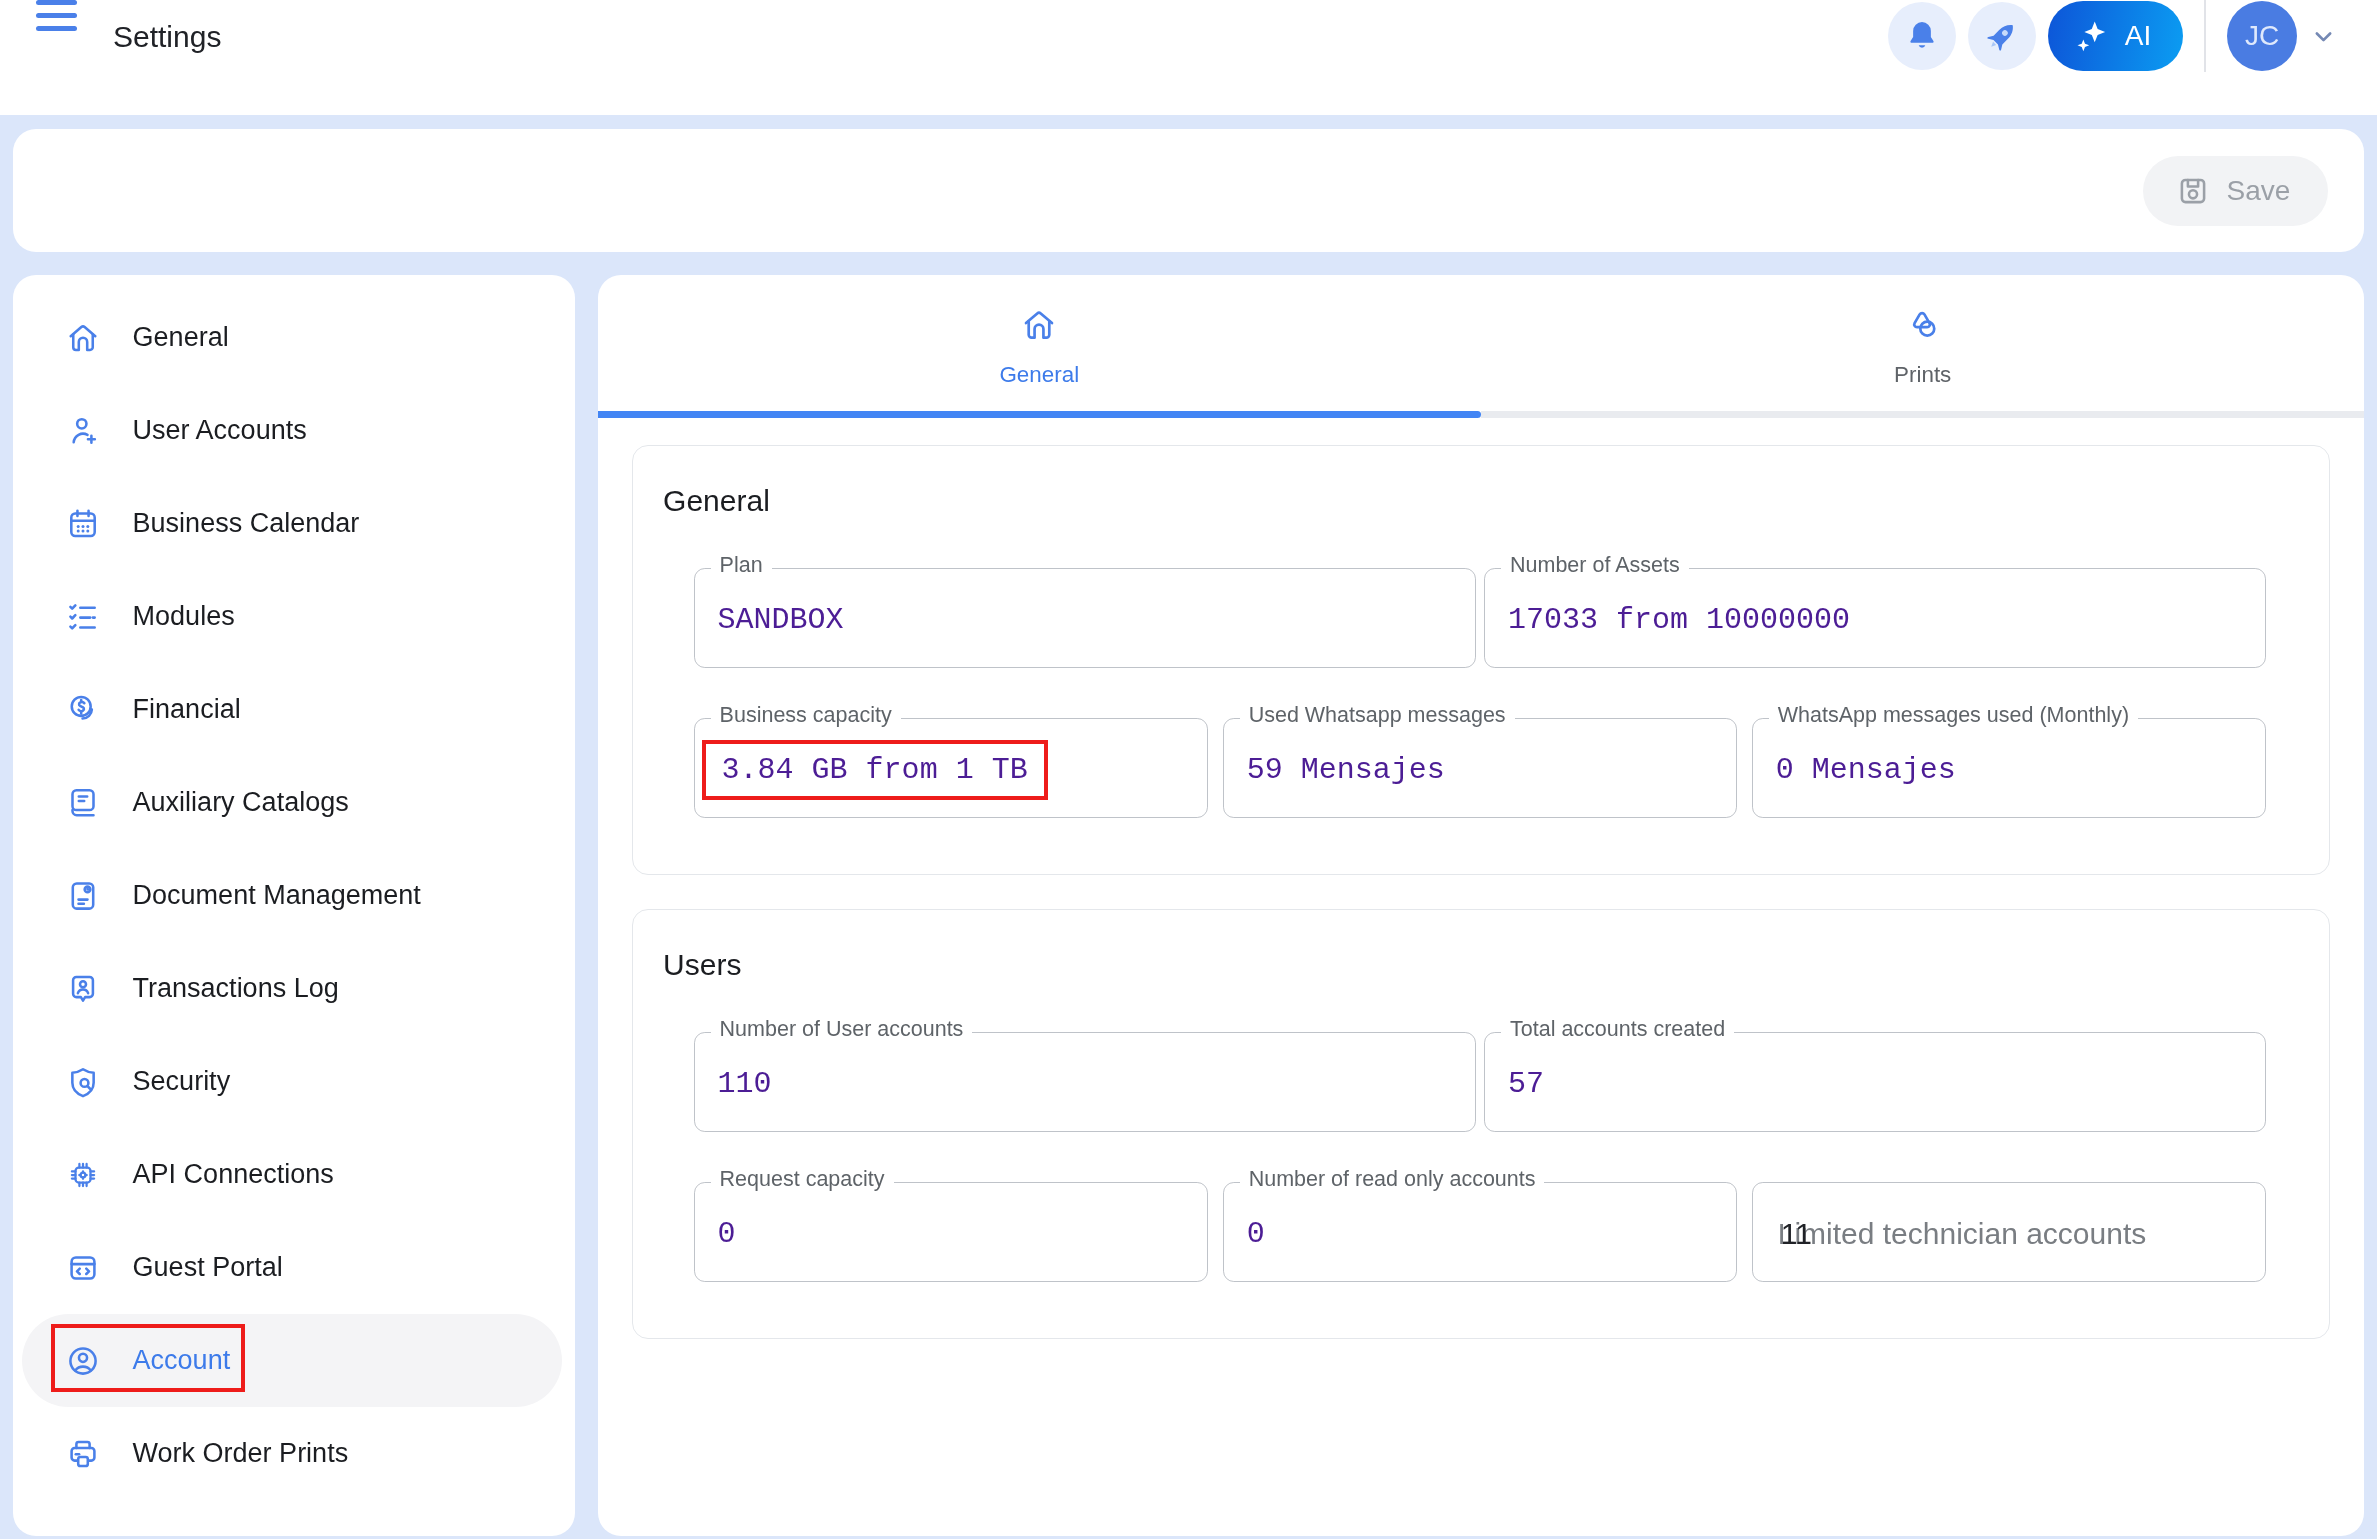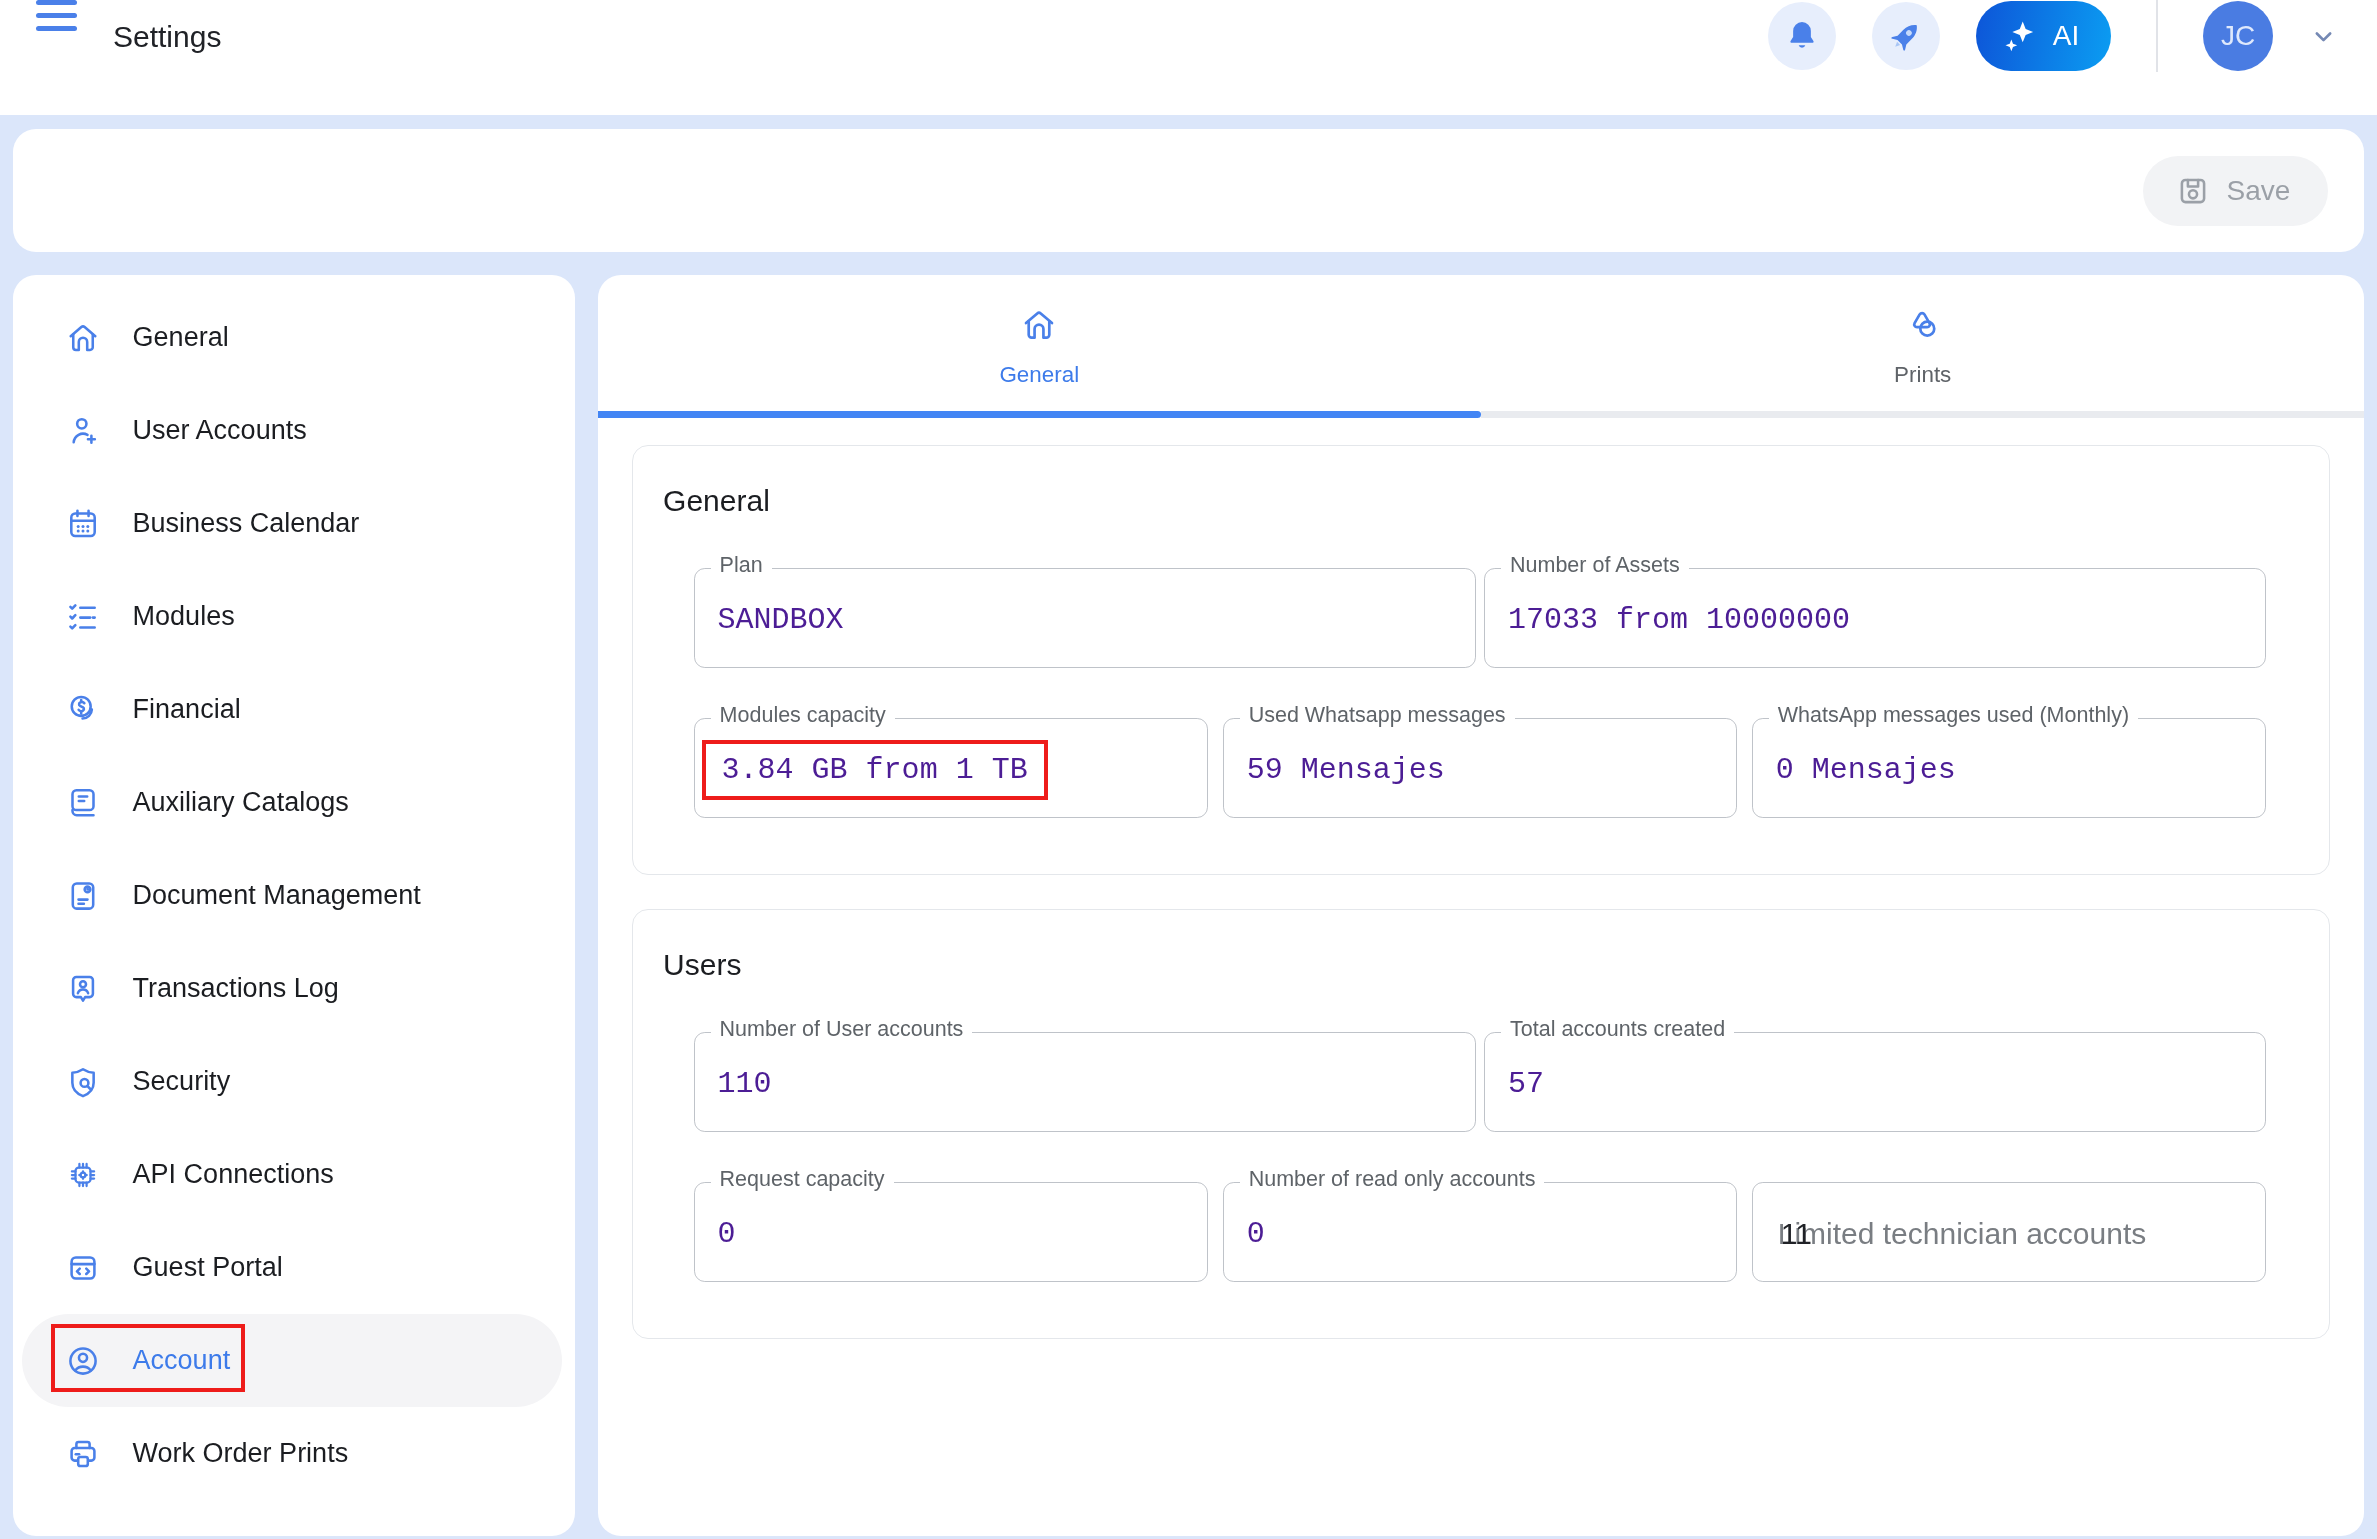--- a/index.html
+++ b/index.html
@@ -18,21 +18,21 @@
   }
   
   .header{
     height:115px;background:#fff;display:flex;align-items:flex-start;
     padding:0 39px 0 36px;
   }
   .hamburger{width:41px;height:30.5px;display:flex;flex-direction:column;justify-content:space-between;
     background:none;border:none;cursor:pointer;padding:0;}
   .hamburger span{display:block;height:4.5px;border-radius:2.7px;background:var(--accent-blue);}
   .app-title{font-size:30px;color:#202227;font-weight:400;margin-left:36px;}
-  .header-right{margin-left:auto;display:flex;align-items:center;gap:36px;}
+  .header-right{margin-left:auto;display:flex;align-items:center;gap:12px;}
   .chip{width:68px;height:68px;border-radius:50%;background:#e7eefc;border:none;cursor:pointer;
     display:flex;align-items:center;justify-content:center;color:var(--accent-blue);padding:0;}
   .chip svg{width:38px;height:38px;}
   .ai-btn{height:70px;padding:0 32px 0 23px;border-radius:39px;border:none;cursor:pointer;
     background:linear-gradient(100deg,#0d55d8 0%,#0b9df2 100%);
     display:flex;align-items:center;gap:14.4px;color:#fff;font-size:28px;font-family:inherit;}
   .ai-btn svg{width:39px;height:39px;}
   .vdivider{width:1.8px;height:72px;background:#e1e3e8;margin:0 9px;}
   .avatar{width:70px;height:70px;border-radius:50%;background:#4a7ce2;color:#dfe9fc;
     display:flex;align-items:center;justify-content:center;font-size:28px;cursor:pointer;}
@@ -351,21 +351,21 @@
             <span class="field-value">SANDBOX</span>
           </div>
           <div class="field">
             <span class="field-label">Number of Assets</span>
             <span class="field-value">17033 from 10000000</span>
           </div>
         </div>
 
         <div class="frow three">
           <div class="field">
-            <span class="field-label">Modules capacity</span>
+            <span class="field-label">Business capacity</span>
             <span class="field-value red-annotation">
               <span>3.84 GB from 1 TB</span>
             </span>
           </div>
           <div class="field">
             <span class="field-label">Used Whatsapp messages</span>
             <span class="field-value">59 Mensajes</span>
           </div>
           <div class="field">
             <span class="field-label">WhatsApp messages used (Monthly)</span>

